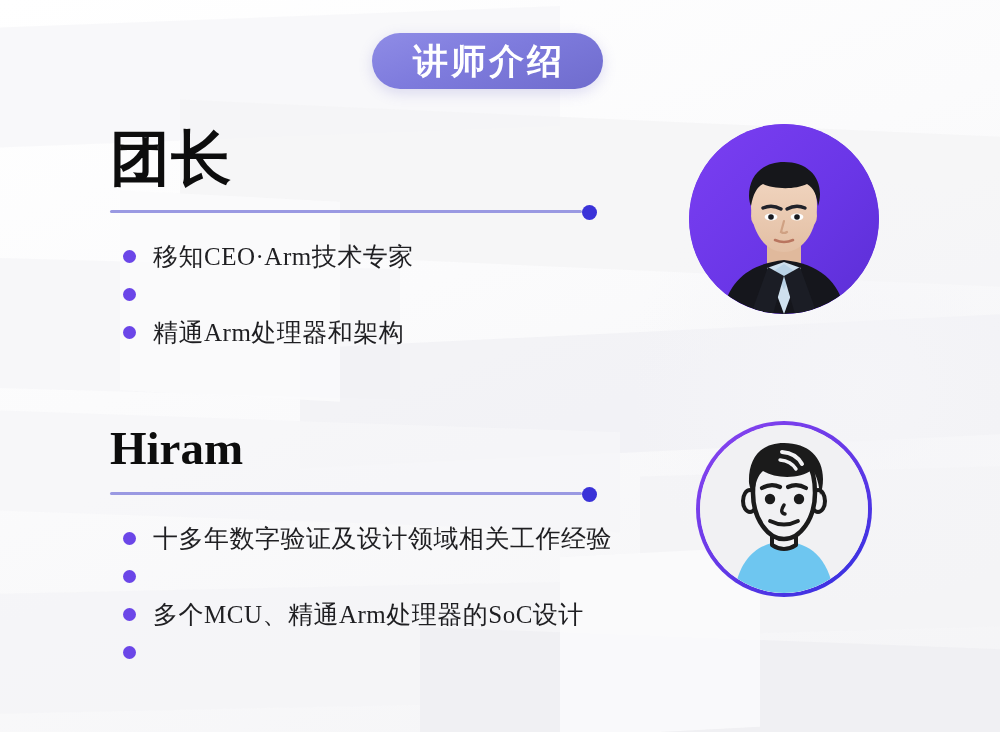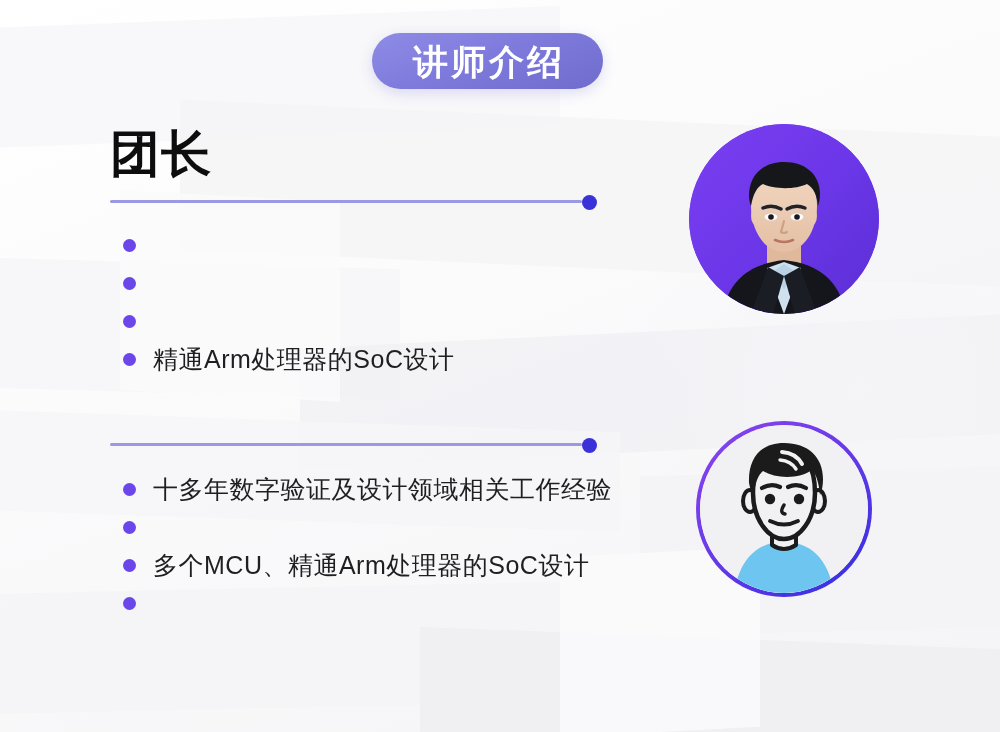--- a/index.html
+++ b/index.html
@@ -13,20 +13,21 @@
     font-family: "Liberation Sans", "DejaVu Sans", sans-serif;
     background: #ffffff;
   }
 
   .poster {
     position: relative;
     width: 1000px;
     height: 732px;
     background: linear-gradient(160deg, #ffffff 0%, #fbfbfc 40%, #f4f4f6 100%);
     overflow: hidden;
+    font-family: Liberation Serif, serif;
   }
 
   
   .bg-layer {
     position: absolute;
     inset: 0;
     pointer-events: none;
     overflow: hidden;
   }
   .ribbon {
@@ -76,21 +77,21 @@
     line-height: 1;
     padding-left: 3px;
   }
 
   
   .profile { position: absolute; }
   .profile-1 { left: 110px; top: 128px; }
   .profile-2 { left: 110px; top: 424px; }
 
   .name {
-    font-size: 50px;
+    font-size: 60px;
     font-weight: 700;
     color: #0d0d0d;
     line-height: 1.05;
     letter-spacing: 1px;
     margin: 0;
     white-space: nowrap;
   }
   .name-latin { letter-spacing: 0px; font-size: 47px; }
 
   .rule-wrap {
@@ -206,35 +207,34 @@
 
   <div class="profile profile-1">
     <h2 class="name">团长</h2>
     <div class="rule-wrap">
       <div class="rule rule-1"></div>
       <div class="rule-dot rule-dot-1"></div>
     </div>
     <ul class="points">
       <li class="point">
         <span class="point-dot"></span>
-      </li>
-      <li class="point">
-        <span class="point-dot"></span>
-      </li>
-      <li class="point">
-        <span class="point-dot"></span>
-      </li>
-      <li class="point">
-        <span class="point-dot"></span>
-        <span class="point-text">精通Arm处理器的SoC设计</span>
+        <span class="point-text">移知CEO·Arm技术专家</span>
+      </li>
+      <li class="point">
+        <span class="point-dot"></span>
+      </li>
+      <li class="point">
+        <span class="point-dot"></span>
+        <span class="point-text">精通Arm处理器和架构</span>
       </li>
     </ul>
   </div>
 
   <div class="profile profile-2">
+    <h2 class="name name-latin">Hiram</h2>
     <div class="rule-wrap">
       <div class="rule rule-2"></div>
       <div class="rule-dot rule-dot-2"></div>
     </div>
     <ul class="points">
       <li class="point">
         <span class="point-dot"></span>
         <span class="point-text">十多年数字验证及设计领域相关工作经验</span>
       </li>
       <li class="point">

